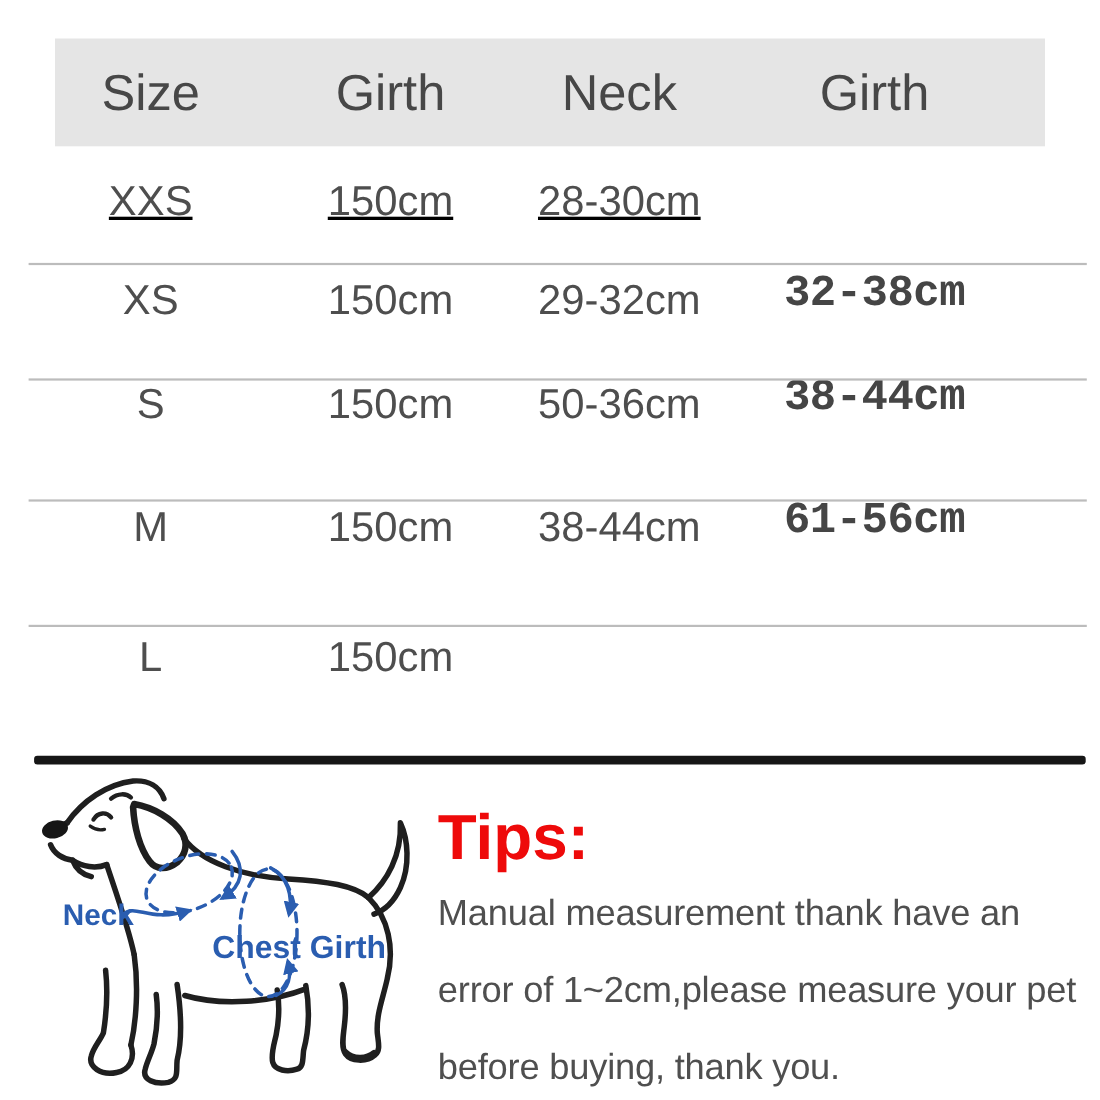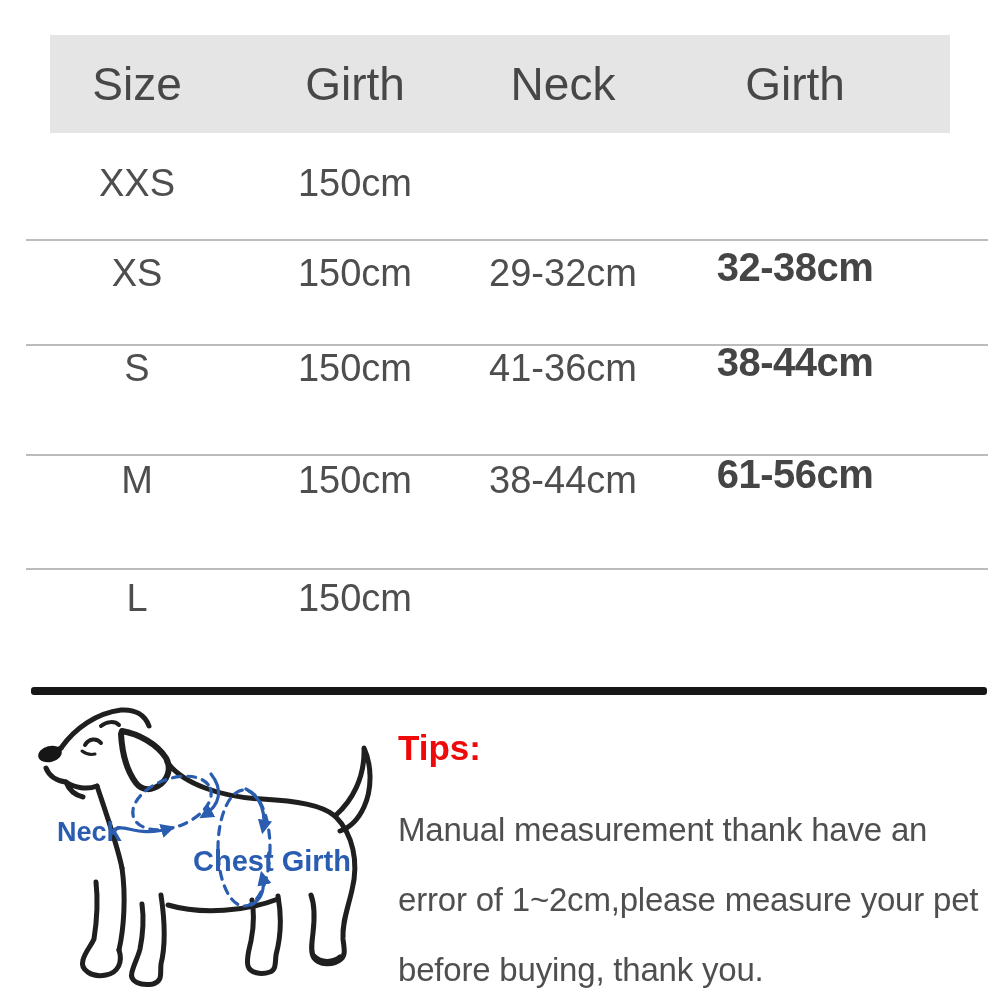--- a/index.html
+++ b/index.html
@@ -44,22 +44,23 @@
     font-size: 38px;
     color: #4e4e4e;
     white-space: nowrap;
   }
   .t-row .cell.chest-bold {
     font-weight: 700;
     font-size: 40px;
     color: #454545;
     letter-spacing: -0.5px;
     transform: translateY(-6px);
-  }
-  .r1 { height: 100px; }
+    font-family: Liberation Mono, monospace;
+  }
+  .r1 { height: 100px; text-decoration: underline; }
   .r2 { height: 80px; }
   .r3 { height: 110px; }
   .r4 { height: 115px; }
   .r5 { height: 120px; }
 
   .hline {
     position: absolute;
     left: 26px;
     width: 962px;
     height: 2px;
@@ -78,21 +79,21 @@
   .dog-svg {
     position: absolute;
     left: 25px; top: 698px;
     width: 365px; height: 300px;
   }
 
   
   .tips-title {
     position: absolute;
     left: 398px; top: 728px;
-    font-size: 35px;
+    font-size: 58px;
     font-weight: 700;
     color: #ee0a0a;
     white-space: nowrap;
   }
   .tips-lines {
     position: absolute;
     left: 398px; top: 795px;
     color: #4f4f4f;
     font-size: 33px;
   }
@@ -112,31 +113,32 @@
     <div class="cell">Size</div>
     <div class="cell">Girth</div>
     <div class="cell">Neck</div>
     <div class="cell">Girth</div>
   </div>
 
   <div class="table-body">
     <div class="t-row r1">
       <div class="cell">XXS</div>
       <div class="cell">150cm</div>
+      <div class="cell">28-30cm</div>
     </div>
     <div class="t-row r2">
       <div class="cell">XS</div>
       <div class="cell">150cm</div>
       <div class="cell">29-32cm</div>
       <div class="cell chest-bold">32-38cm</div>
     </div>
     <div class="t-row r3">
       <div class="cell">S</div>
       <div class="cell">150cm</div>
-      <div class="cell">41-36cm</div>
+      <div class="cell">50-36cm</div>
       <div class="cell chest-bold">38-44cm</div>
     </div>
     <div class="t-row r4">
       <div class="cell">M</div>
       <div class="cell">150cm</div>
       <div class="cell">38-44cm</div>
       <div class="cell chest-bold">61-56cm</div>
     </div>
     <div class="t-row r5">
       <div class="cell">L</div>

